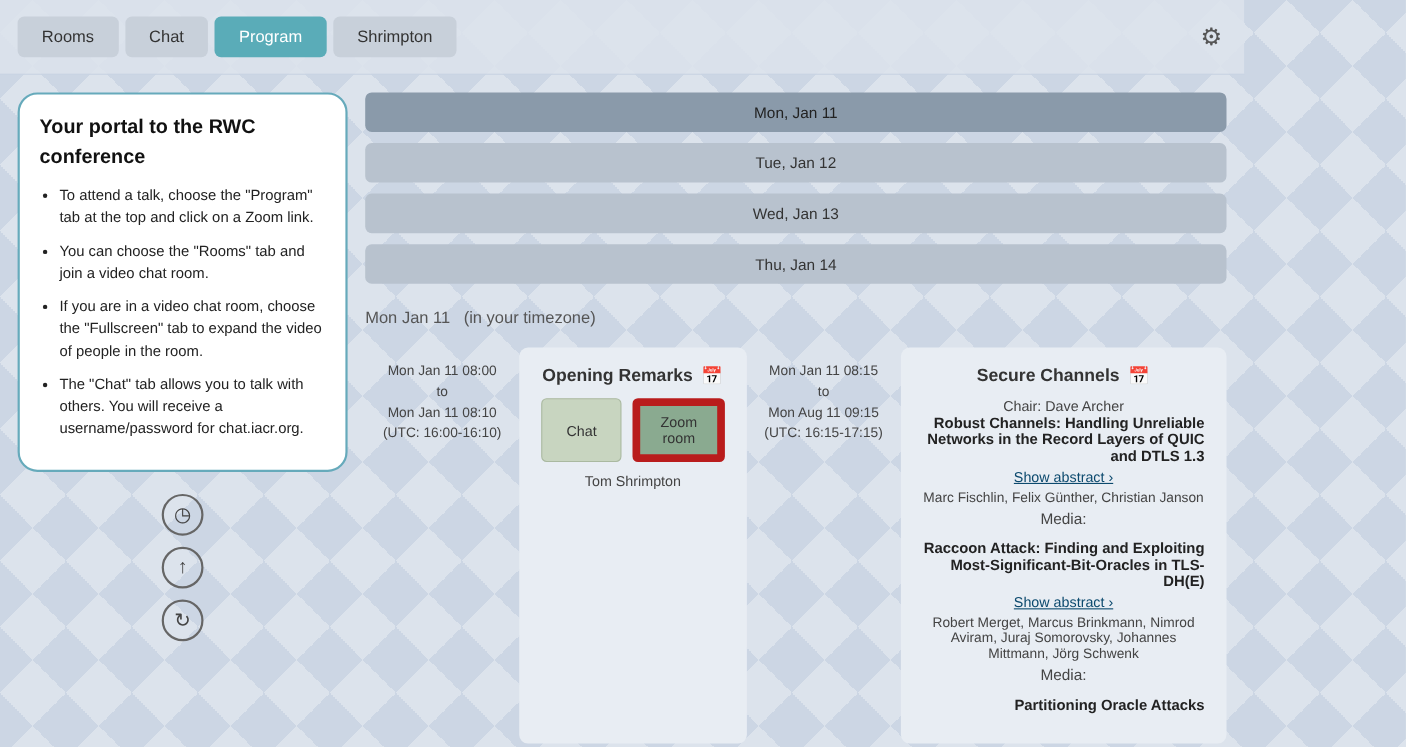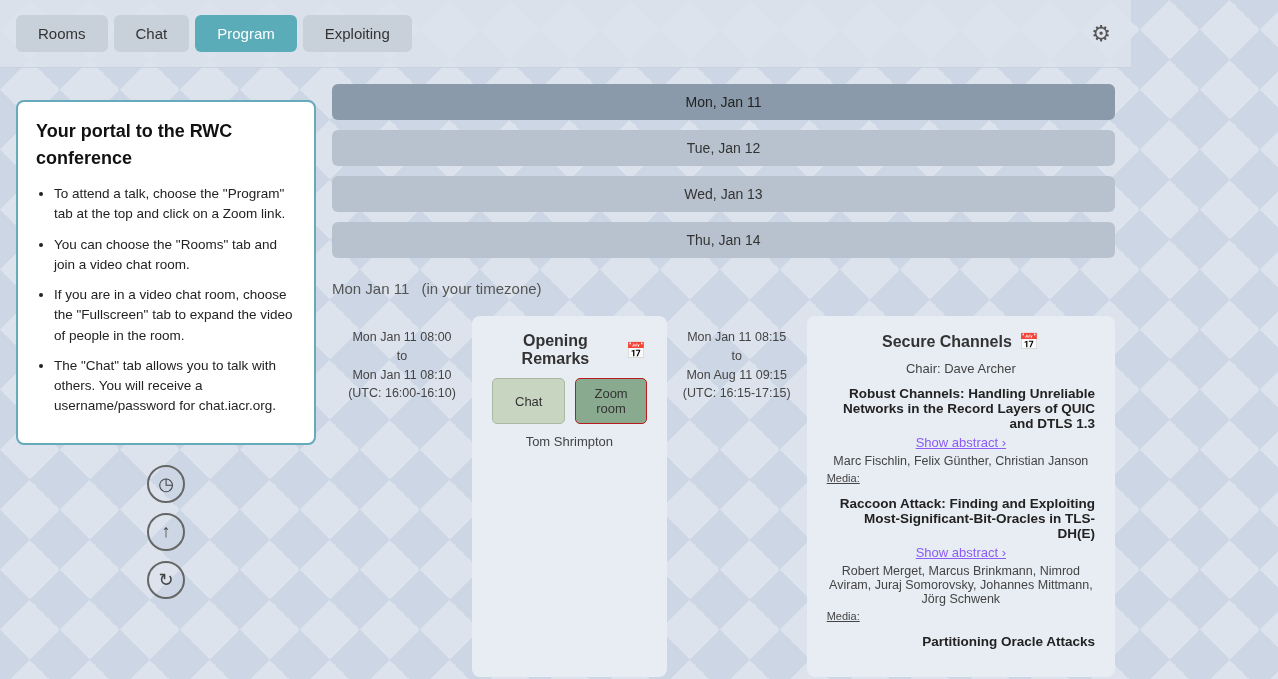--- a/index.html
+++ b/index.html
@@ -86,26 +86,25 @@
 
     
     .sidebar {
       width: 300px;
       flex-shrink: 0;
     }
 
     .info-box {
       background: white;
       border: 2px solid #6ab;
-      border-radius: 8px;
+      border-radius: 18px;
       padding: 16px 18px;
       font-size: 13.5px;
       color: #222;
       line-height: 1.5;
-      margin-top: 16px;
     }
 
     .info-box h2 {
       font-size: 18px;
       font-weight: 700;
       margin-bottom: 12px;
       color: #111;
     }
 
     .info-box ul {
@@ -244,87 +243,85 @@
       border: 1px solid #aab9a0;
       border-radius: 5px;
       cursor: pointer;
       font-size: 13px;
       color: #333;
     }
 
     .btn-zoom {
       padding: 7px 18px;
       background: #8aaa90;
-      border: 1px solid #b91c1c;
+      border: 7px solid #b91c1c;
       border-radius: 5px;
       cursor: pointer;
       font-size: 13px;
       color: #333;
     }
 
     .session-presenter {
       text-align: center;
       font-size: 13px;
       color: #444;
     }
 
     .session-chair {
       text-align: center;
       font-size: 13px;
       color: #444;
-      margin-bottom: 10px;
     }
 
     .talk-title {
       font-weight: 700;
       font-size: 13.5px;
       color: #222;
       text-align: right;
       margin-bottom: 4px;
     }
 
     .show-abstract {
       text-align: center;
       font-size: 13px;
-      color: #8b5cf6;
+      color: #0c4a6e;
       cursor: pointer;
       text-decoration: underline;
       margin-bottom: 4px;
     }
 
     .talk-authors {
       text-align: center;
       font-size: 12.5px;
       color: #444;
       margin-bottom: 4px;
     }
 
     .talk-media {
-      text-align: left;
-      font-size: 11px;
+      text-align: center;
+      font-size: 14px;
       color: #444;
       margin-bottom: 10px;
-      text-decoration: underline;
     }
 
     .talk-block {
       margin-bottom: 12px;
     }
   </style>
 </head>
 <body>
 
 <div class="app-container">
 
   <nav class="top-nav">
     <div class="nav-tabs">
       <button class="nav-tab">Rooms</button>
       <button class="nav-tab">Chat</button>
       <button class="nav-tab active">Program</button>
-      <button class="nav-tab">Exploiting</button>
+      <button class="nav-tab">Shrimpton</button>
     </div>
     <button class="gear-btn">
       <span>⚙</span>
     </button>
   </nav>
 
   <div class="main-layout">
 
     <aside class="sidebar">
       <div class="info-box">

